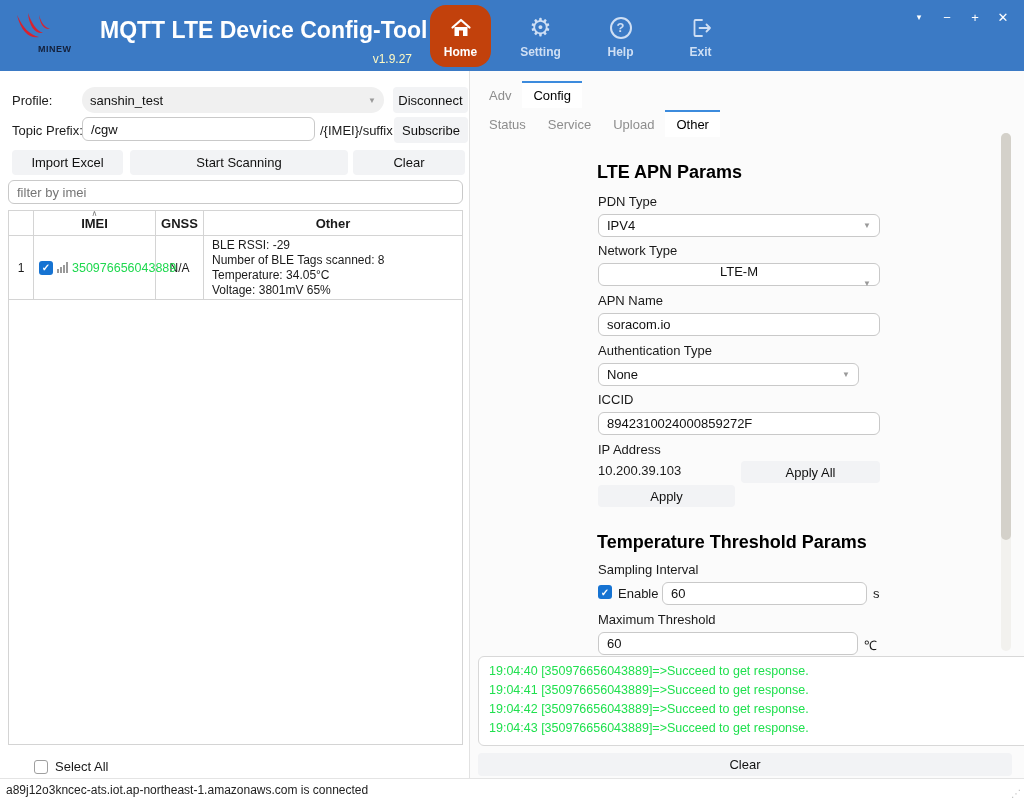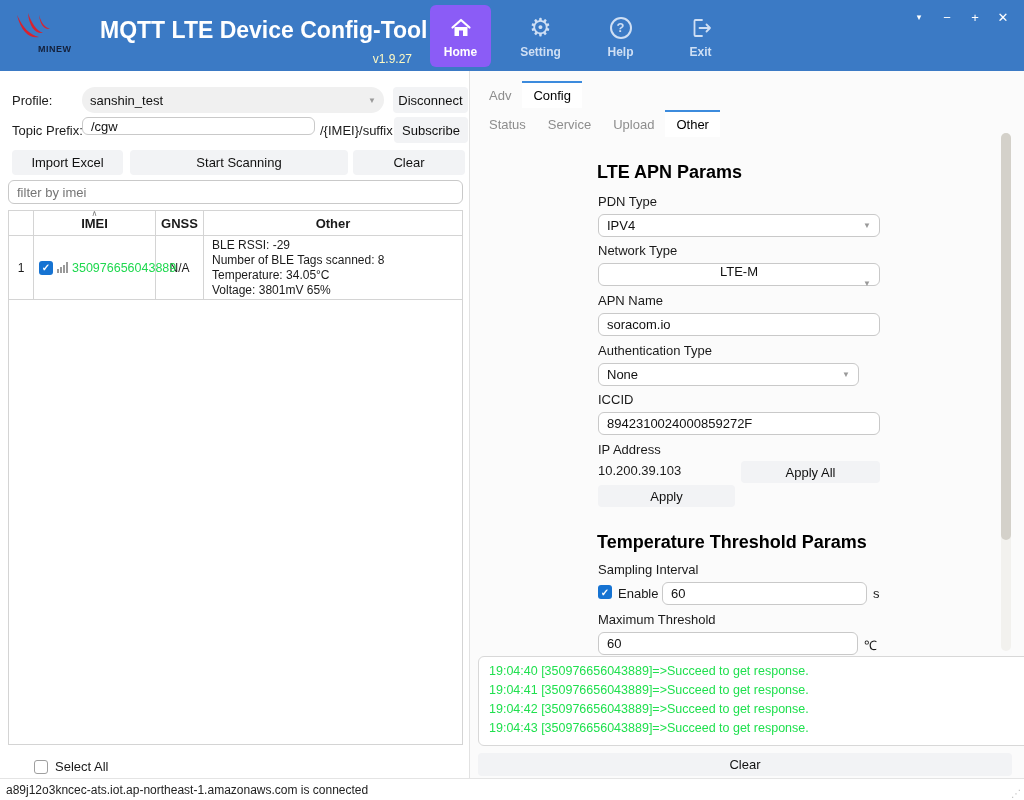--- a/index.html
+++ b/index.html
@@ -11,21 +11,21 @@
   }
   
   .header { position:relative; height:71px; background:#3b7ac5; }
   .logo { position:absolute; left:12px; top:10px; width:86px; height:52px; }
   .logo svg { position:absolute; left:2px; top:2px; }
   .logo-text { position:absolute; left:26px; top:34px; font-size:9px; font-weight:bold; color:#14203a; letter-spacing:0.5px; }
   .app-title { position:absolute; left:100px; top:17px; font-size:23px; font-weight:600; color:#ffffff; }
   .app-version { position:absolute; left:330px; top:52px; width:82px; text-align:right; font-size:12px; color:#fef9c3; }
   .nav { position:absolute; left:430px; top:5px; display:flex; gap:19px; }
   .nav-item { width:61px; height:62px; display:flex; flex-direction:column; align-items:center; justify-content:center; gap:3px; color:#cfdff4; border-radius:6px; cursor:pointer; }
-  .nav-item.active { background:#8b5cf6; color:#fff; }
+  .nav-item.active { background:#c2410c; color:#fff;border-radius:16px; }
   .nav-label { font-size:12px; font-weight:bold; }
   .nav-icon { height:28px; display:flex; align-items:center; justify-content:center; }
   .gear-glyph { font-size:25px; line-height:1; }
   .help-circle { width:22px; height:22px; border:2px solid #cfdff4; border-radius:50%; display:flex; align-items:center; justify-content:center; font-size:13px; font-weight:bold; color:#cfdff4; }
   .win-controls { position:absolute; right:12px; top:8px; display:flex; gap:10px; align-items:center; color:#fff; }
   .win-btn { width:18px; height:18px; display:flex; align-items:center; justify-content:center; font-size:13px; cursor:pointer; }
   .win-btn.small { font-size:9px; }
 
   
   .main { display:flex; height:707px; }
@@ -141,21 +141,21 @@
 
   <div class="left-panel">
     <span class="lbl" style="left:12px; top:22px;">Profile:</span>
     <div class="combo flat" style="left:82px; top:16px; width:302px; height:26px;">
       <span>sanshin_test</span>
       <span class="caret">▼</span>
     </div>
     <button class="btn" style="left:393px; top:16px; width:75px; height:26px;">Disconnect</button>
 
     <span class="lbl" style="left:12px; top:52px;">Topic Prefix:</span>
-    <input class="input" style="left: 82px; top: 46px; width: 233px; height: 18px;" value="/cgw">
+    <input class="input" style="left: 82px; top: 46px; width: 233px; height: 24px;" value="/cgw">
     <span class="lbl" style="left:320px; top:52px;">/{IMEI}/suffix</span>
     <button class="btn" style="left:394px; top:46px; width:74px; height:26px;">Subscribe</button>
 
     <button class="btn" style="left:12px; top:79px; width:111px; height:25px;">Import Excel</button>
     <button class="btn" style="left:130px; top:79px; width:218px; height:25px;">Start Scanning</button>
     <button class="btn" style="left:353px; top:79px; width:112px; height:25px;">Clear</button>
 
     <input class="input" style="left: 8px; top: 109px; width: 455px; height: 24px;" placeholder="filter by imei">
 
     <div class="tbl">

